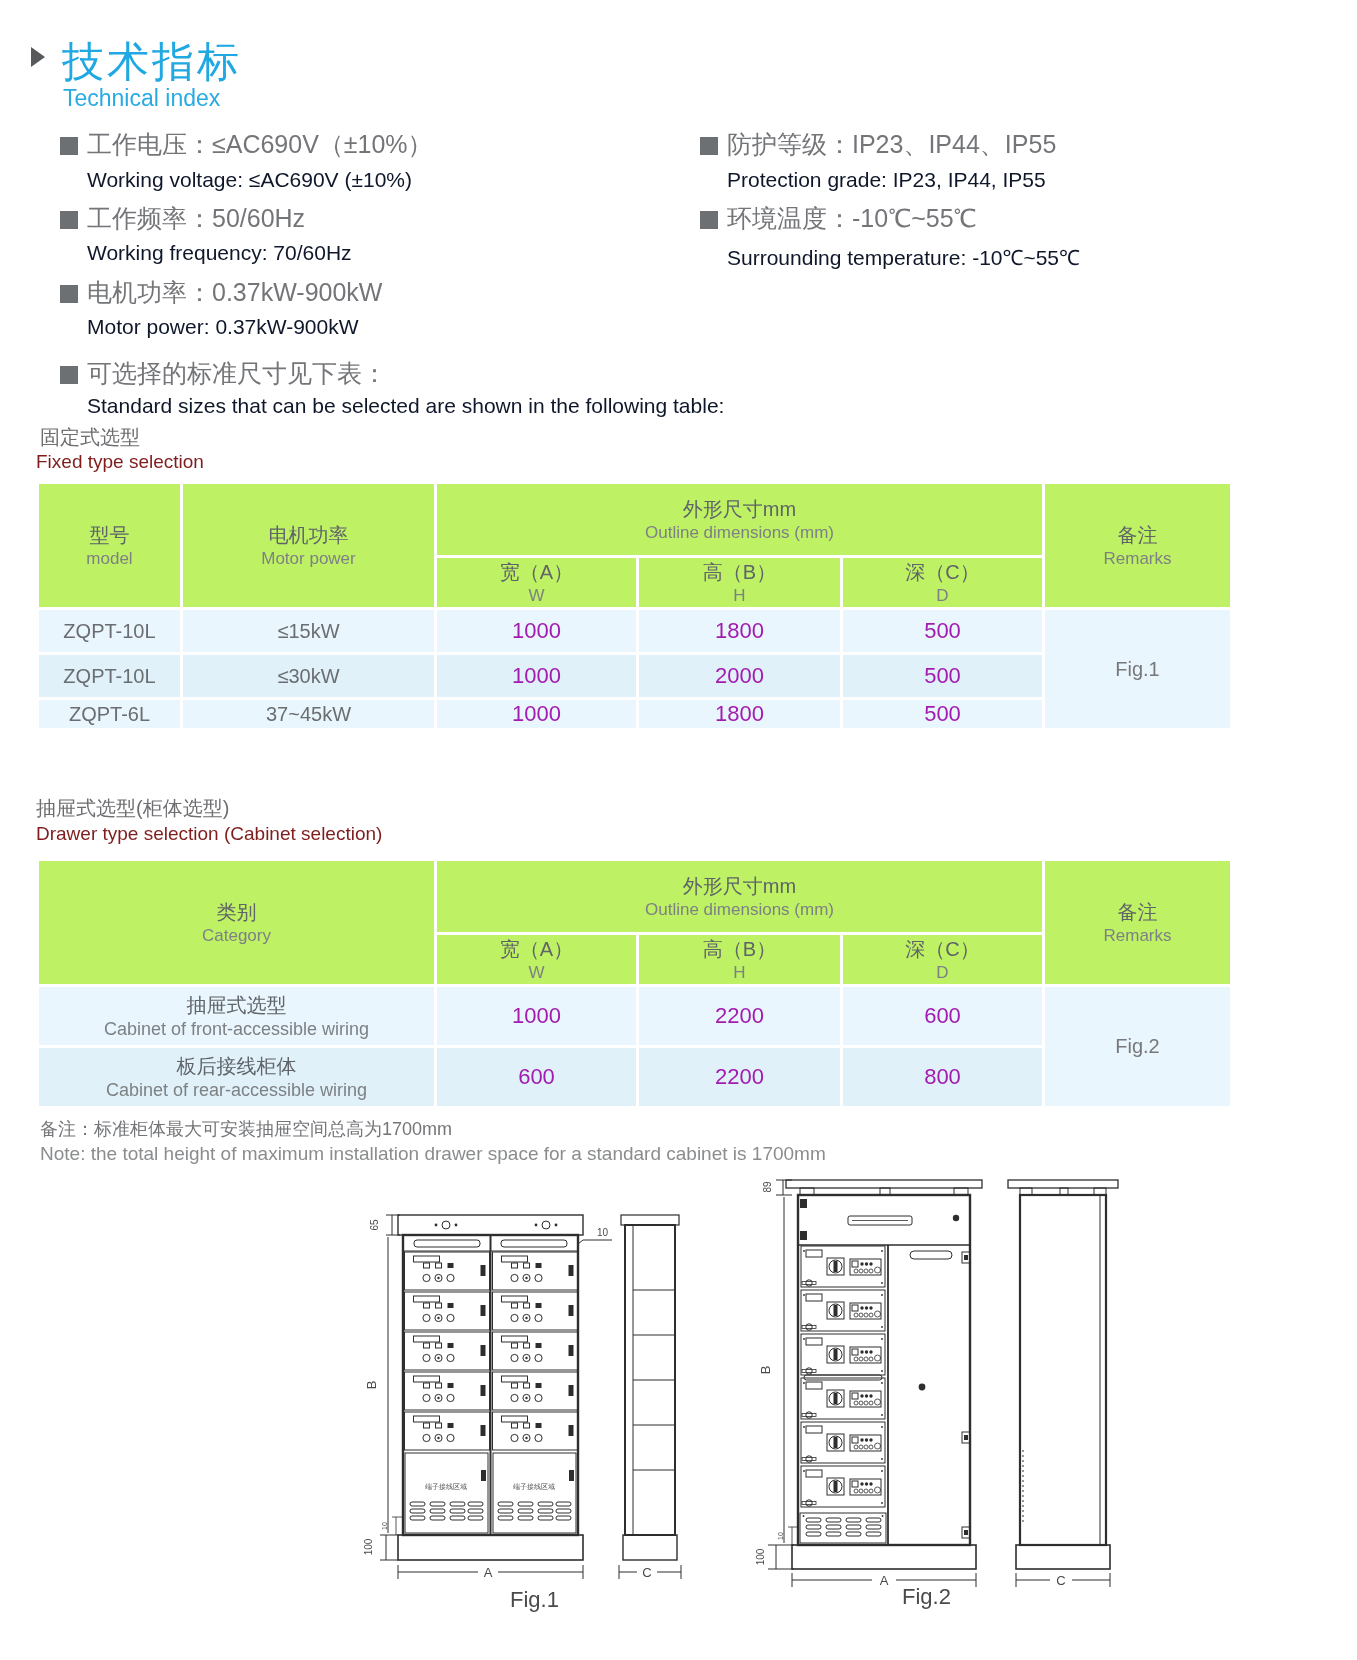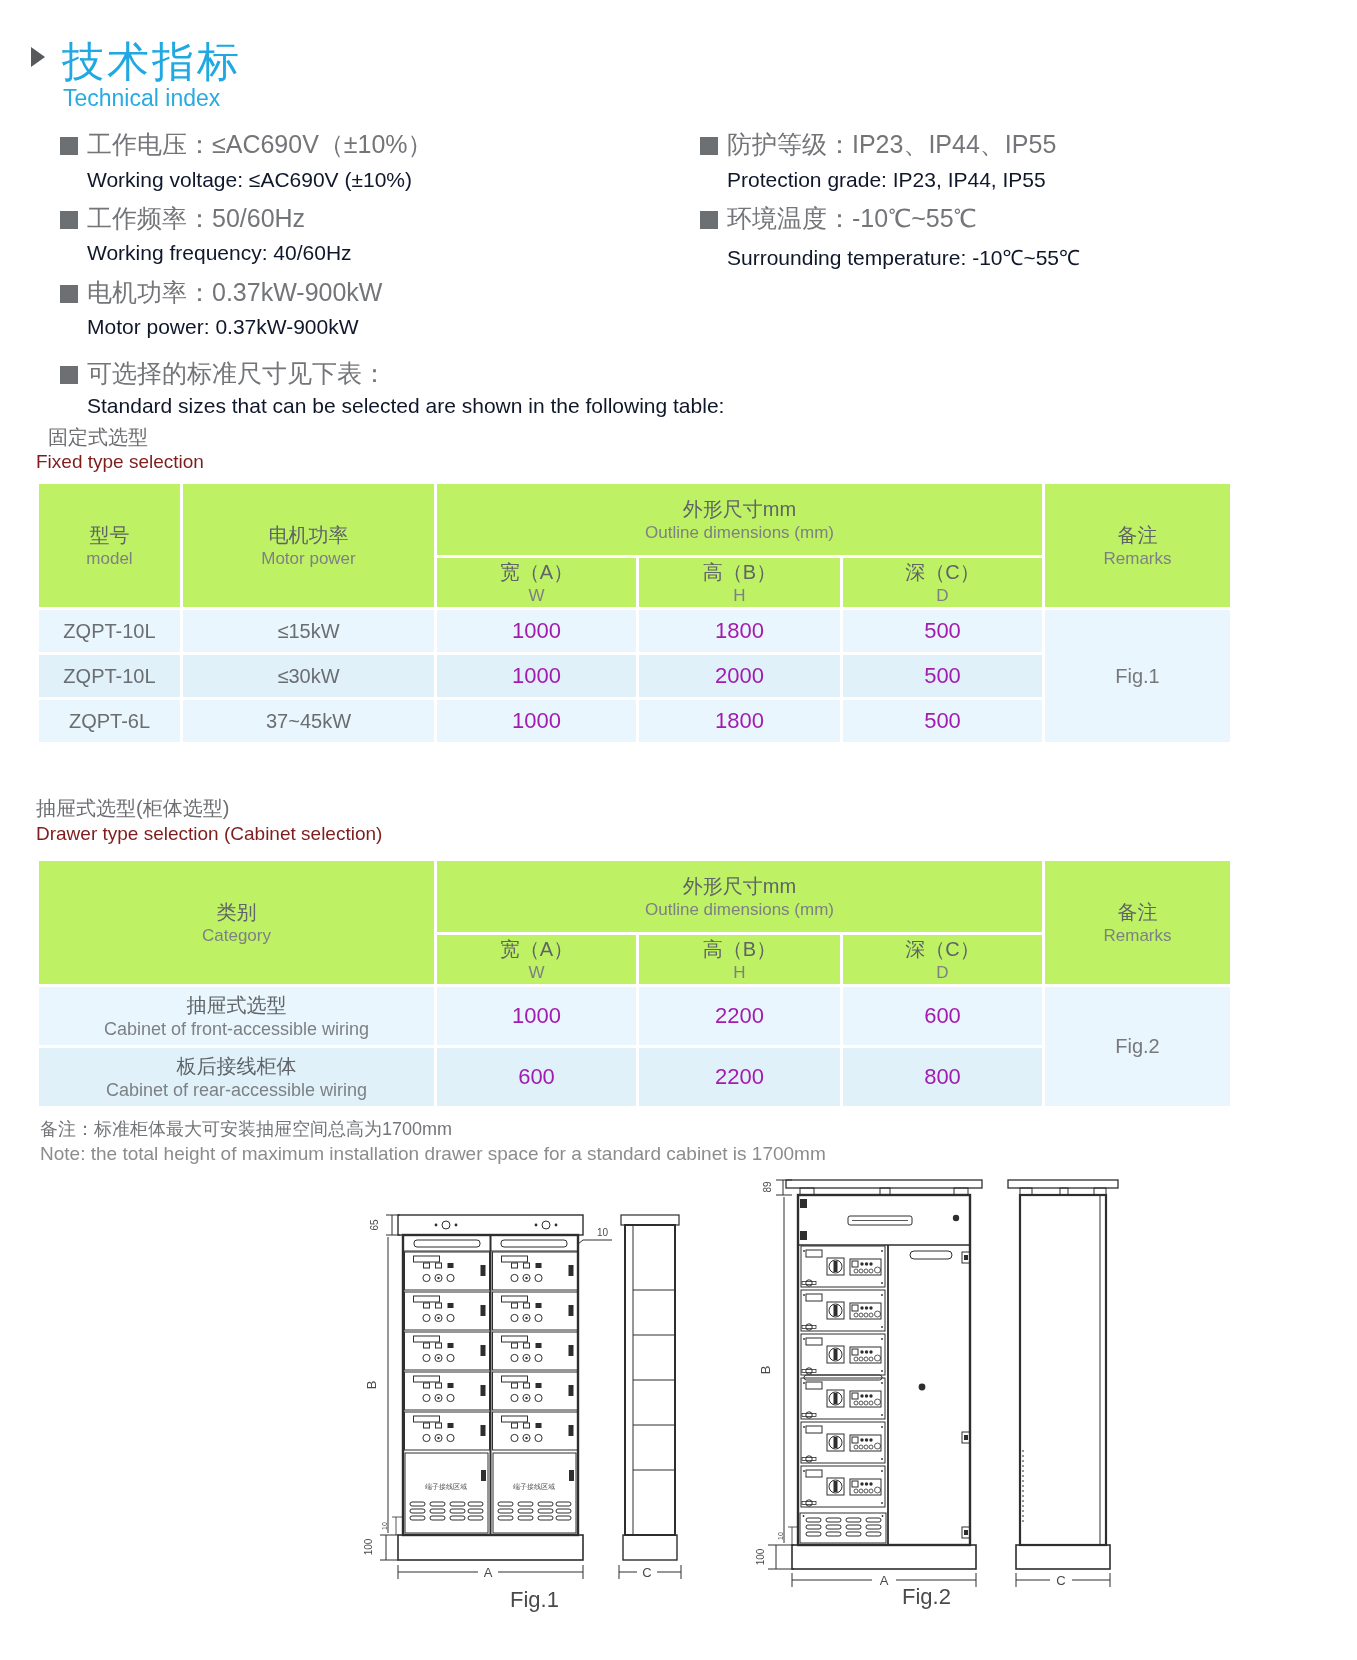--- a/index.html
+++ b/index.html
@@ -39,33 +39,33 @@
 </head>
 <body>
 
 <div class="abs arrow" style="left:31px;top:47px"></div>
 <div class="abs title-zh" style="left:62px;top:34px">技术指标</div>
 <div class="abs title-en" style="left:63px;top:85px">Technical index</div>
 
 <div class="abs spec-zh" style="left:60px;top:128px"><span class="bullet"></span><span>工作电压：≤AC690V（±10%）</span></div>
 <div class="abs spec-en" style="left:87px;top:168px">Working voltage: ≤AC690V (±10%)</div>
 <div class="abs spec-zh" style="left:60px;top:202px"><span class="bullet"></span><span>工作频率：50/60Hz</span></div>
-<div class="abs spec-en" style="left:87px;top:241px">Working frequency: 40/60Hz</div>
+<div class="abs spec-en" style="left:87px;top:241px">Working frequency: 70/60Hz</div>
 <div class="abs spec-zh" style="left:60px;top:276px"><span class="bullet"></span><span>电机功率：0.37kW-900kW</span></div>
 <div class="abs spec-en" style="left:87px;top:315px">Motor power: 0.37kW-900kW</div>
 
 <div class="abs spec-zh" style="left:700px;top:128px"><span class="bullet"></span><span>防护等级：IP23、IP44、IP55</span></div>
 <div class="abs spec-en" style="left:727px;top:168px">Protection grade: IP23, IP44, IP55</div>
 <div class="abs spec-zh" style="left:700px;top:202px"><span class="bullet"></span><span>环境温度：-10℃~55℃</span></div>
 <div class="abs spec-en" style="left:727px;top:243px">Surrounding temperature: -10℃~55℃</div>
 
 <div class="abs spec-zh" style="left:60px;top:357px"><span class="bullet"></span><span>可选择的标准尺寸见下表：</span></div>
 <div class="abs spec-en" style="left:87px;top:394px">Standard sizes that can be selected are shown in the following table:</div>
 
-<div class="abs sec-zh" style="left:48px;top:424px">固定式选型</div>
+<div class="abs sec-zh" style="left:40px;top:424px">固定式选型</div>
 <div class="abs sec-en" style="left:36px;top:451px">Fixed type selection</div>
 
 <table class="spec" style="left:36px;top:481px">
   <colgroup>
       <col style="width:141px">
       <col style="width:251px">
       <col style="width:199px">
       <col style="width:201px">
       <col style="width:199px">
       <col style="width:185px">
@@ -111,21 +111,21 @@
     <td class="c1 num">500</td>
     <td class="c1 rem" rowspan="3">Fig.1</td>
   </tr>
   <tr style="height:42px">
     <td class="c2 mod">ZQPT-10L</td>
     <td class="c2 mod">≤30kW</td>
     <td class="c2 num">1000</td>
     <td class="c2 num">2000</td>
     <td class="c2 num">500</td>
   </tr>
-  <tr style="height:42px">
+  <tr style="height:28px">
     <td class="c1 mod">ZQPT-6L</td>
     <td class="c1 mod">37~45kW</td>
     <td class="c1 num">1000</td>
     <td class="c1 num">1800</td>
     <td class="c1 num">500</td>
   </tr>
 </tbody>
   </table>
 
 <div class="abs sec-zh" style="left:36px;top:795px">抽屉式选型(柜体选型)</div>

